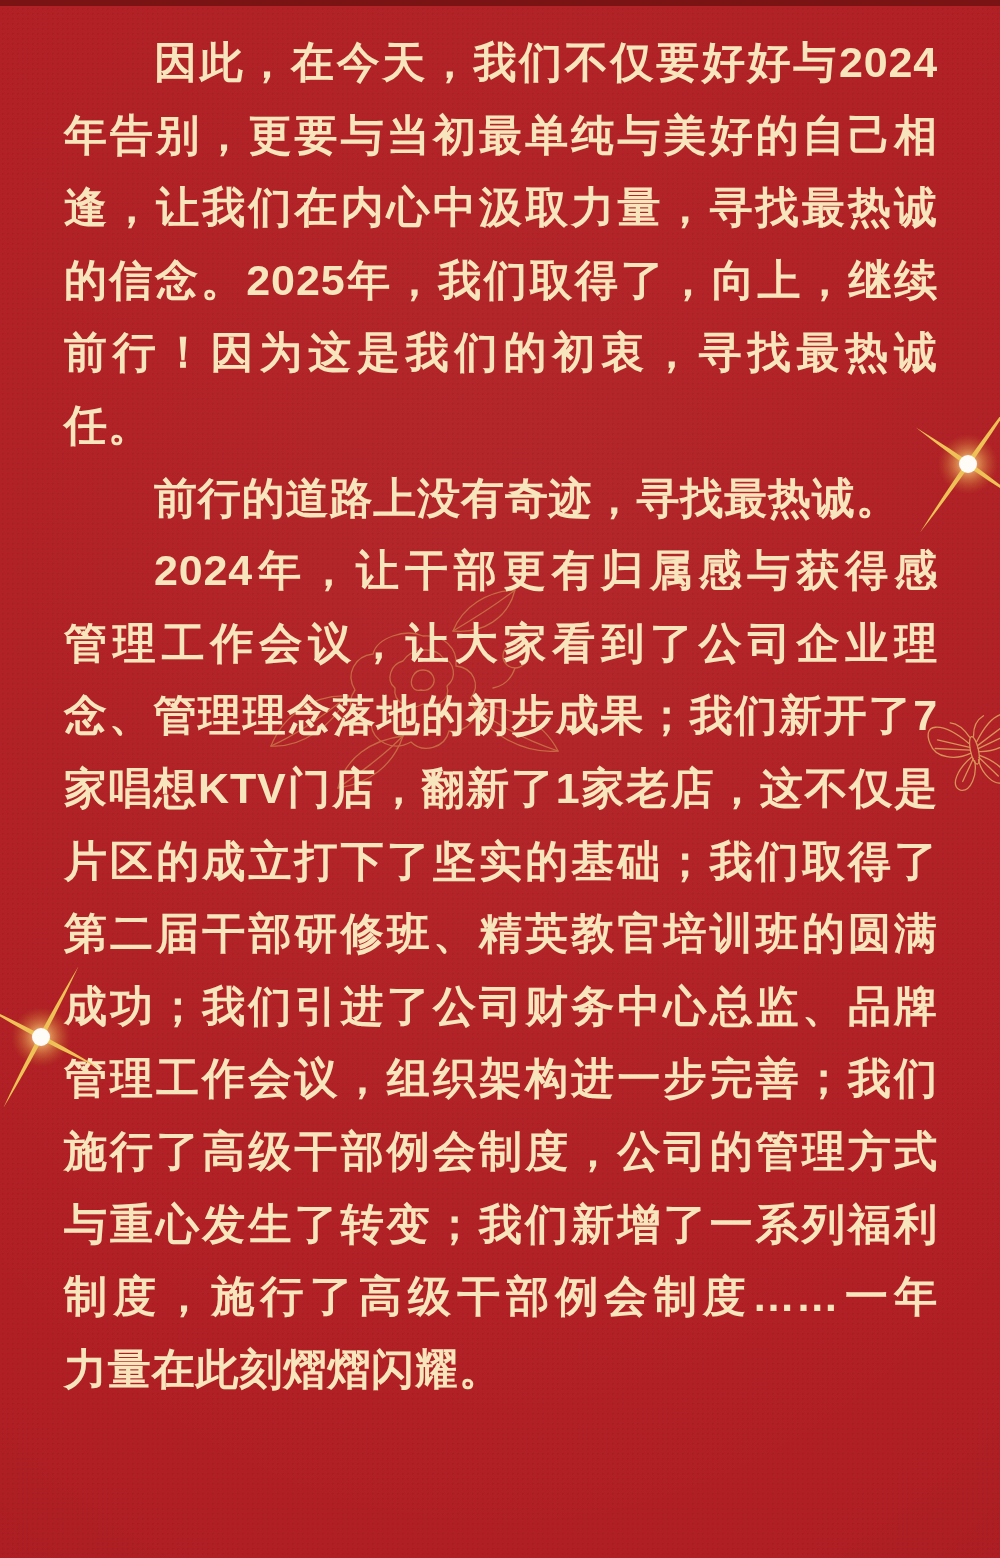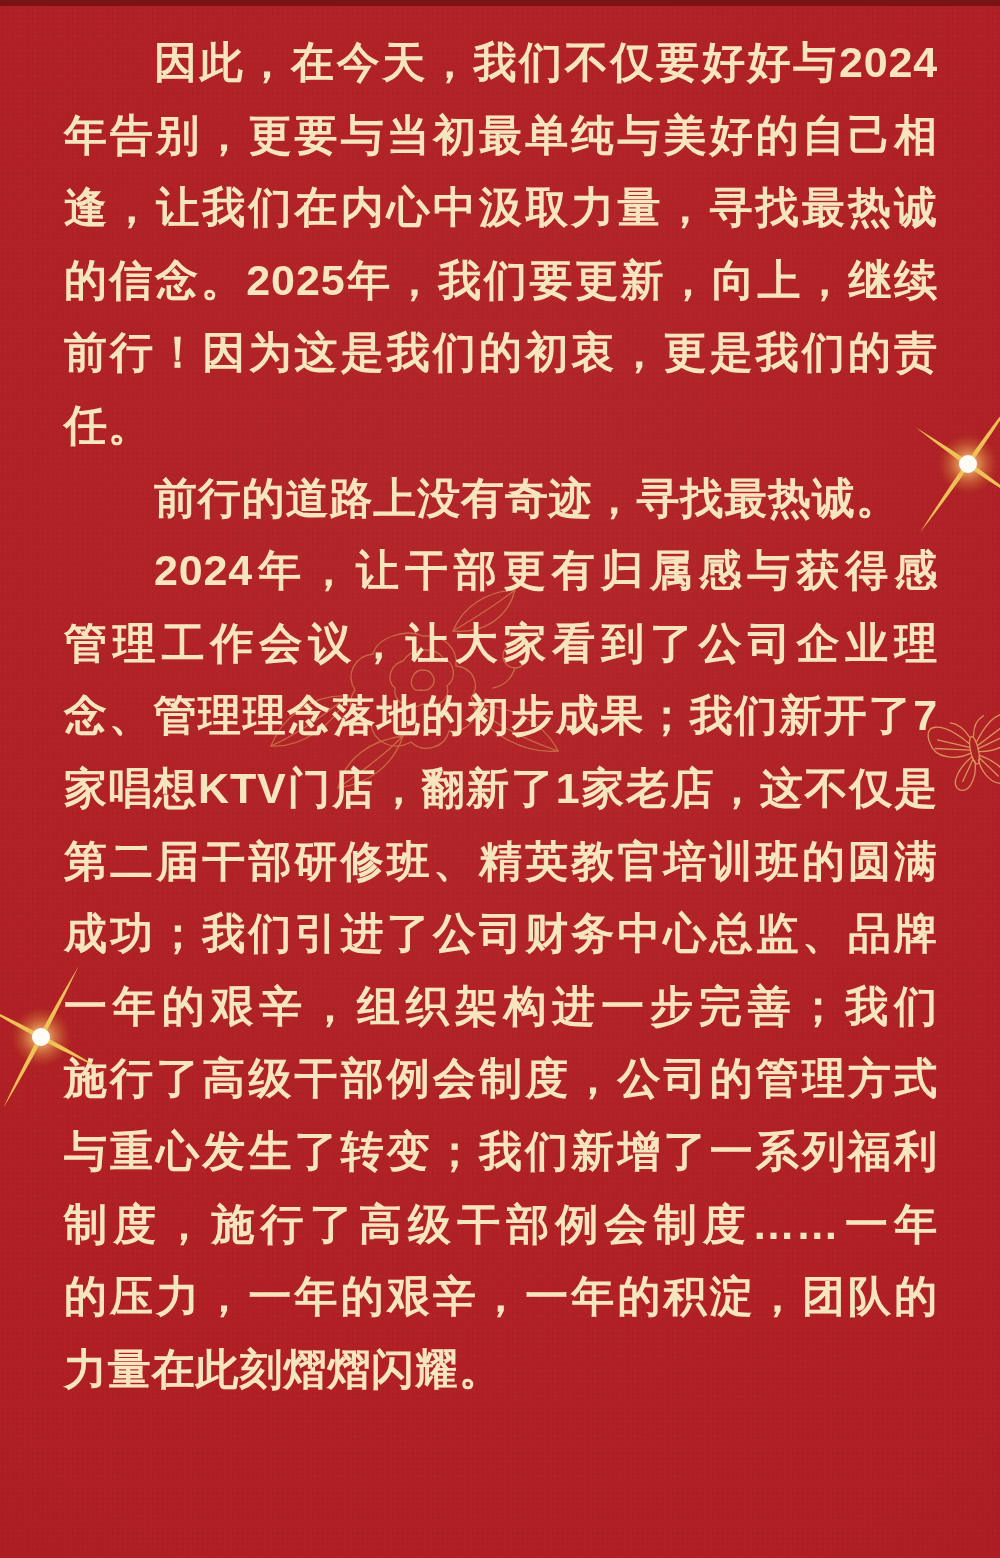--- a/index.html
+++ b/index.html
@@ -103,36 +103,36 @@
       <path d="M-66,0 C-18,3 18,3 66,0 C18,-3 -18,-3 -66,0 Z"></path>
     </g>
     <circle r="9" fill="#ffffff" opacity="0.95"></circle>
   </svg>
 
   <div class="text-body">
       <div class="paragraph">
         <div class="line para-first">因此，在今天，我们不仅要好好与2024</div>
         <div class="line">年告别，更要与当初最单纯与美好的自己相</div>
         <div class="line">逢，让我们在内心中汲取力量，寻找最热诚</div>
-        <div class="line">的信念。2025年，我们要更新，向上，继续</div>
-        <div class="line">前行！因为这是我们的初衷，更是我们的责</div>
+        <div class="line">的信念。2025年，我们取得了，向上，继续</div>
+        <div class="line">前行！因为这是我们的初衷，寻找最热诚</div>
         <div class="line para-last">任。</div>
       </div>
       <div class="paragraph">
         <div class="line para-first para-last">前行的道路上没有奇迹，寻找最热诚。</div>
       </div>
       <div class="paragraph">
         <div class="line para-first">2024年，让干部更有归属感与获得感</div>
         <div class="line">管理工作会议，让大家看到了公司企业理</div>
         <div class="line">念、管理理念落地的初步成果；我们新开了7</div>
         <div class="line">家唱想KTV门店，翻新了1家老店，这不仅是</div>
+        <div class="line">片区的成立打下了坚实的基础；我们取得了</div>
         <div class="line">第二届干部研修班、精英教官培训班的圆满</div>
         <div class="line">成功；我们引进了公司财务中心总监、品牌</div>
-        <div class="line">一年的艰辛，组织架构进一步完善；我们</div>
+        <div class="line">管理工作会议，组织架构进一步完善；我们</div>
         <div class="line">施行了高级干部例会制度，公司的管理方式</div>
         <div class="line">与重心发生了转变；我们新增了一系列福利</div>
         <div class="line">制度，施行了高级干部例会制度……一年</div>
-        <div class="line">的压力，一年的艰辛，一年的积淀，团队的</div>
         <div class="line para-last">力量在此刻熠熠闪耀。</div>
       </div>
     </div>
 
 </div>
 
 </body></html>

